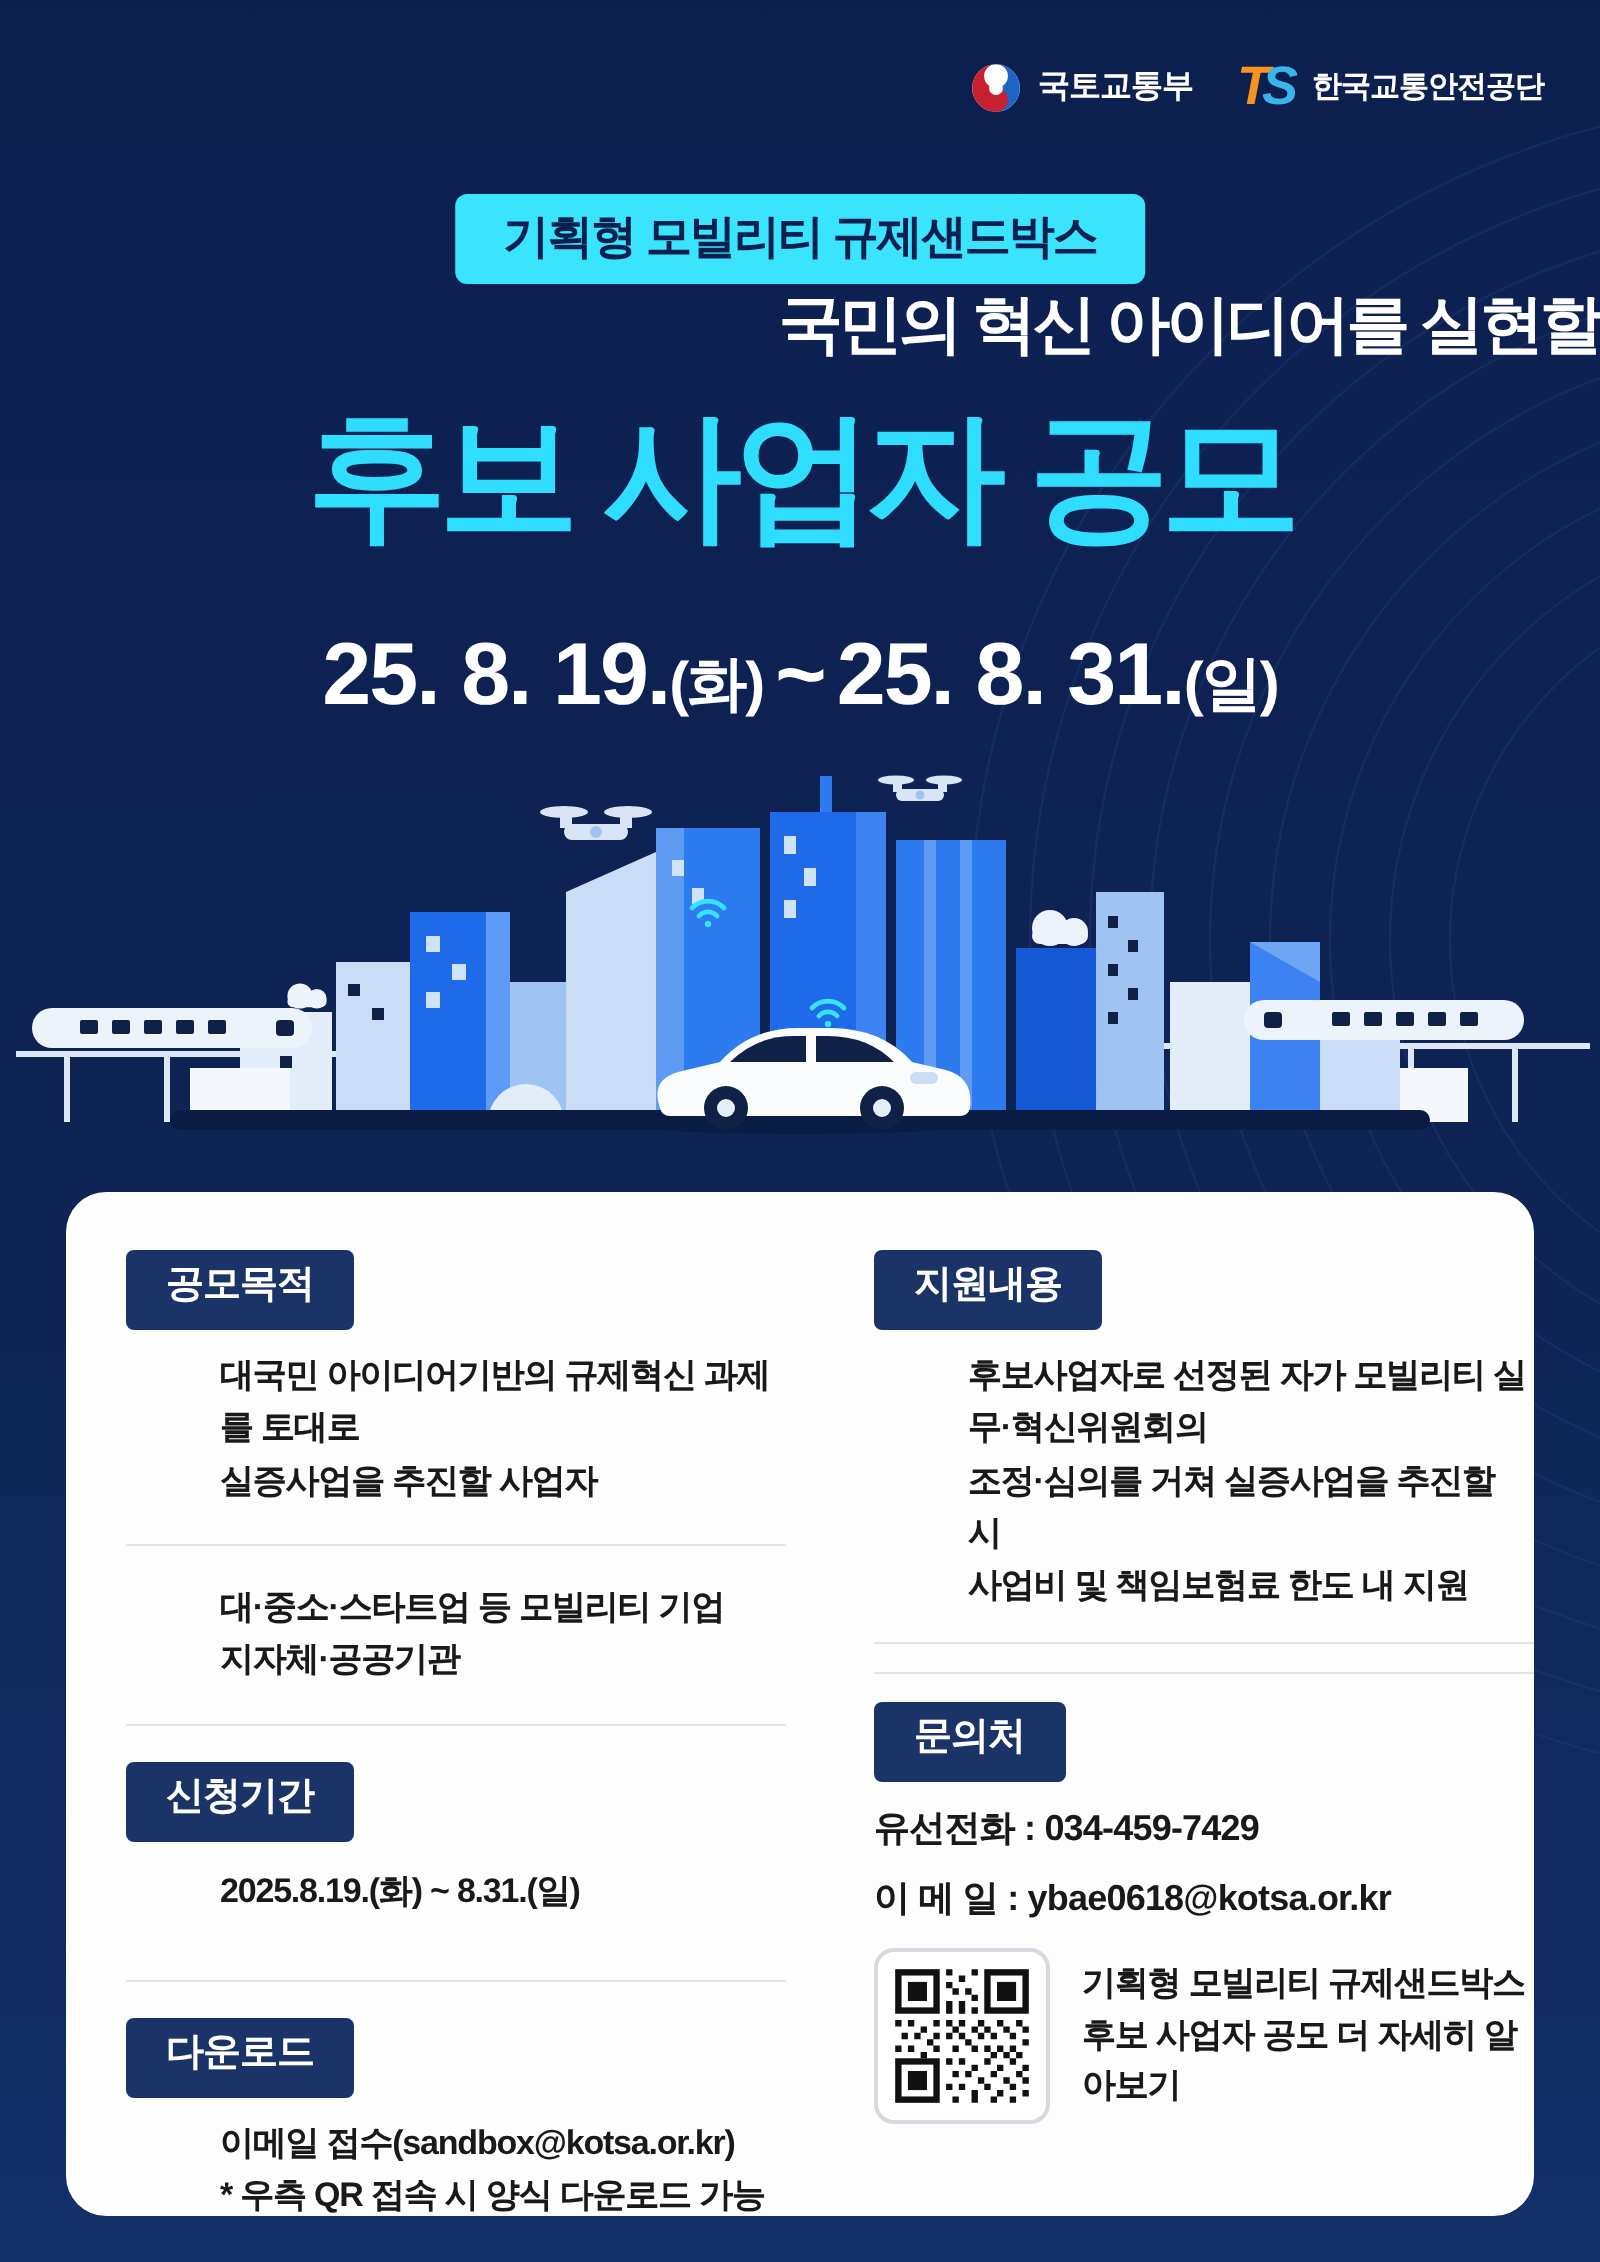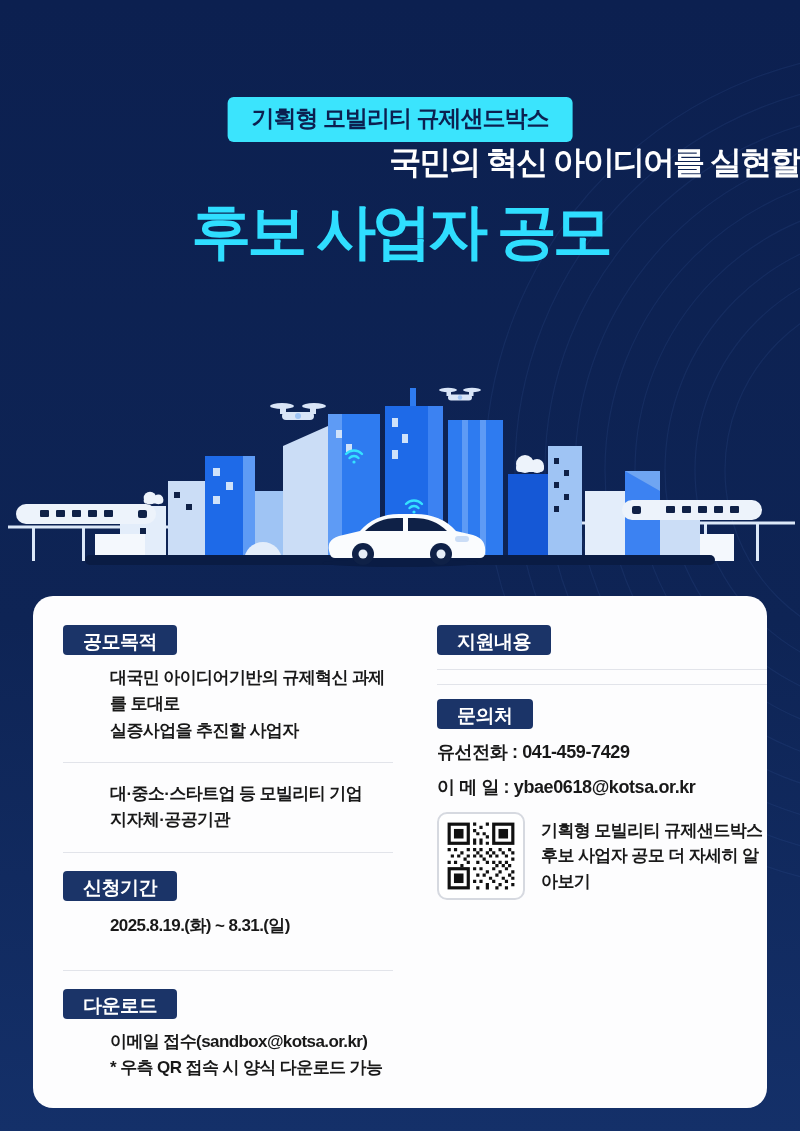--- a/index.html
+++ b/index.html
@@ -21,36 +21,36 @@
 
   
   .hero-badge{
     position:absolute;top:97px;left:50%;transform:translateX(-50%);
     background:#3BE4FD;color:#0C2050;font-size:23px;font-weight:800;
     padding:6px 24px 8px;border-radius:6px;letter-spacing:-1px;white-space:nowrap;
   }
   .hero-subtitle{position:absolute;top:141px;left:0;width:100%;text-align:right;
     color:#FFFFFF;font-size:32px;font-weight:800;letter-spacing:-2px;}
   .hero-title{position:absolute;top:192px;left:0;width:100%;text-align:center;
-    color:#2FDEFF;font-size:60px;font-weight:900;letter-spacing:-4px;}
+    color:#2FDEFF;font-size:70px;font-weight:900;letter-spacing:-4px;}
   .hero-date{position:absolute;top:313px;left:0;width:100%;text-align:center;
     color:#FFFFFF;font-weight:800;font-size:44px;letter-spacing:-1px;}
   .hero-date .small{font-size:30px;}
   .hero-date .sep{padding:0 6px;}
 
   
   .city{position:absolute;left:0;top:386px;width:800px;height:205px;}
 
   
   .card{position:absolute;left:33px;top:596px;width:734px;height:512px;
     background:#FDFDFE;border-radius:20px;}
   .card-inner{display:grid;grid-template-columns:330px 330px;column-gap:44px;
     padding:29px 0 0 30px;}
   .sec-badge{display:inline-block;background:#1B3468;color:#FFFFFF;font-size:19px;
-    font-weight:800;padding:4px 20px 0;border-radius:4px;letter-spacing:-0.5px;}
+    font-weight:800;padding:4px 20px 10px;border-radius:4px;letter-spacing:-0.5px;}
   .sec-body{margin-top:10px;font-size:17px;font-weight:700;color:#191919;
     letter-spacing:-0.6px;line-height:1.55;white-space:pre-line;margin-left:47px;}
   .divider{border:none;border-top:1px solid #E2E4EA;margin:18px 0;}
   .col-right .divider{margin:14px 0;}
   .sec-period .sec-body{margin-top:12px;padding-bottom:13px;}
   .contact-line{margin-top:11px;font-size:18px;font-weight:700;color:#191919;letter-spacing:-0.4px;}
   .qr-row{display:flex;align-items:center;gap:16px;margin-top:13px;}
   .qr-box{width:84px;height:84px;border:2px solid #D6D9E0;border-radius:10px;
     background:#FFFFFF;display:flex;align-items:center;justify-content:center;flex:0 0 auto;}
   .qr-svg{width:70px;height:70px;}
@@ -69,24 +69,40 @@
       <circle cx="905" cy="470" r="240"></circle>
         <circle cx="905" cy="470" r="270"></circle>
       <circle cx="905" cy="470" r="300"></circle>
         <circle cx="905" cy="470" r="330"></circle>
       <circle cx="905" cy="470" r="360"></circle>
         <circle cx="905" cy="470" r="390"></circle>
       <circle cx="905" cy="470" r="420"></circle>
     </g>
   </svg>
 
+  <header class="logos">
+    <div class="logo">
+      <svg width="26" height="26" viewBox="0 0 24 24">
+        <circle cx="12" cy="12" r="11" fill="#FFFFFF"></circle>
+        <path d="M12,1 a11,11 0 0 1 0,22 a5.5,5.5 0 0 1 0,-11 a5.5,5.5 0 0 0 0,-11z" fill="#1D64C8"></path>
+        <path d="M12,1 a11,11 0 0 0 0,22 a5.5,5.5 0 0 0 0,-11 a5.5,5.5 0 0 1 0,-11z" fill="#C8202F"></path>
+        <circle cx="12" cy="12" r="3.2" fill="#FFFFFF"></circle>
+      </svg>
+      <span class="logo-label">국토교통부</span>
+    </div>
+    <div class="logo">
+      <span class="ts-mark"><span class="ts-t">T</span><span class="ts-s">S</span></span>
+      <span class="logo-label kotsa-label">한국교통안전공단</span>
+    </div>
+  </header>
 
   <div class="hero-badge">기획형 모빌리티 규제샌드박스</div>
   <div class="hero-subtitle">국민의 혁신 아이디어를 실현할</div>
   <div class="hero-title">후보 사업자 공모</div>
+  <div class="hero-date"><span>25. 8. 19.</span><span class="small">(화)</span><span class="sep">~</span><span>25. 8. 31.</span><span class="small">(일)</span></div>
 
   <svg class="city" viewBox="0 0 800 205">
 
     <g stroke="#DCE8F8" stroke-width="3">
       <line x1="8" y1="141" x2="238" y2="141"></line>
       <line x1="566" y1="137" x2="795" y2="137"></line>
     </g>
     <g fill="#DCE8F8">
       <rect x="32" y="141" width="3" height="34"></rect>
         <rect x="82" y="141" width="3" height="34"></rect>
@@ -254,28 +270,31 @@
         <section>
           <span class="sec-badge">다운로드</span>
           <div class="sec-body">이메일 접수(sandbox@kotsa.or.kr)
 * 우측 QR 접속 시 양식 다운로드 가능</div>
         </section>
       </div>
 
       <div class="col-right">
         <section>
           <span class="sec-badge">지원내용</span>
+          <div class="sec-body">후보사업자로 선정된 자가 모빌리티 실무·혁신위원회의
+조정·심의를 거쳐 실증사업을 추진할 시
+사업비 및 책임보험료 한도 내 지원</div>
         </section>
         <hr class="divider">
         <section>
         </section>
         <hr class="divider">
         <section>
           <span class="sec-badge">문의처</span>
-          <div class="contact-line">유선전화 : 041-459-7429</div>
+          <div class="contact-line">유선전화 : 034-459-7429</div>
           <div class="contact-line">이 메 일 : ybae0618@kotsa.or.kr</div>
         </section>
         <div class="qr-row">
           <div class="qr-box">
             <svg class="qr-svg" viewBox="0 0 88 88">
               <g fill="#111111">
                 <rect x="2" y="2" width="28" height="28"></rect>
                   <rect x="58" y="2" width="28" height="28"></rect>
                   <rect x="2" y="58" width="28" height="28"></rect>
               </g>

